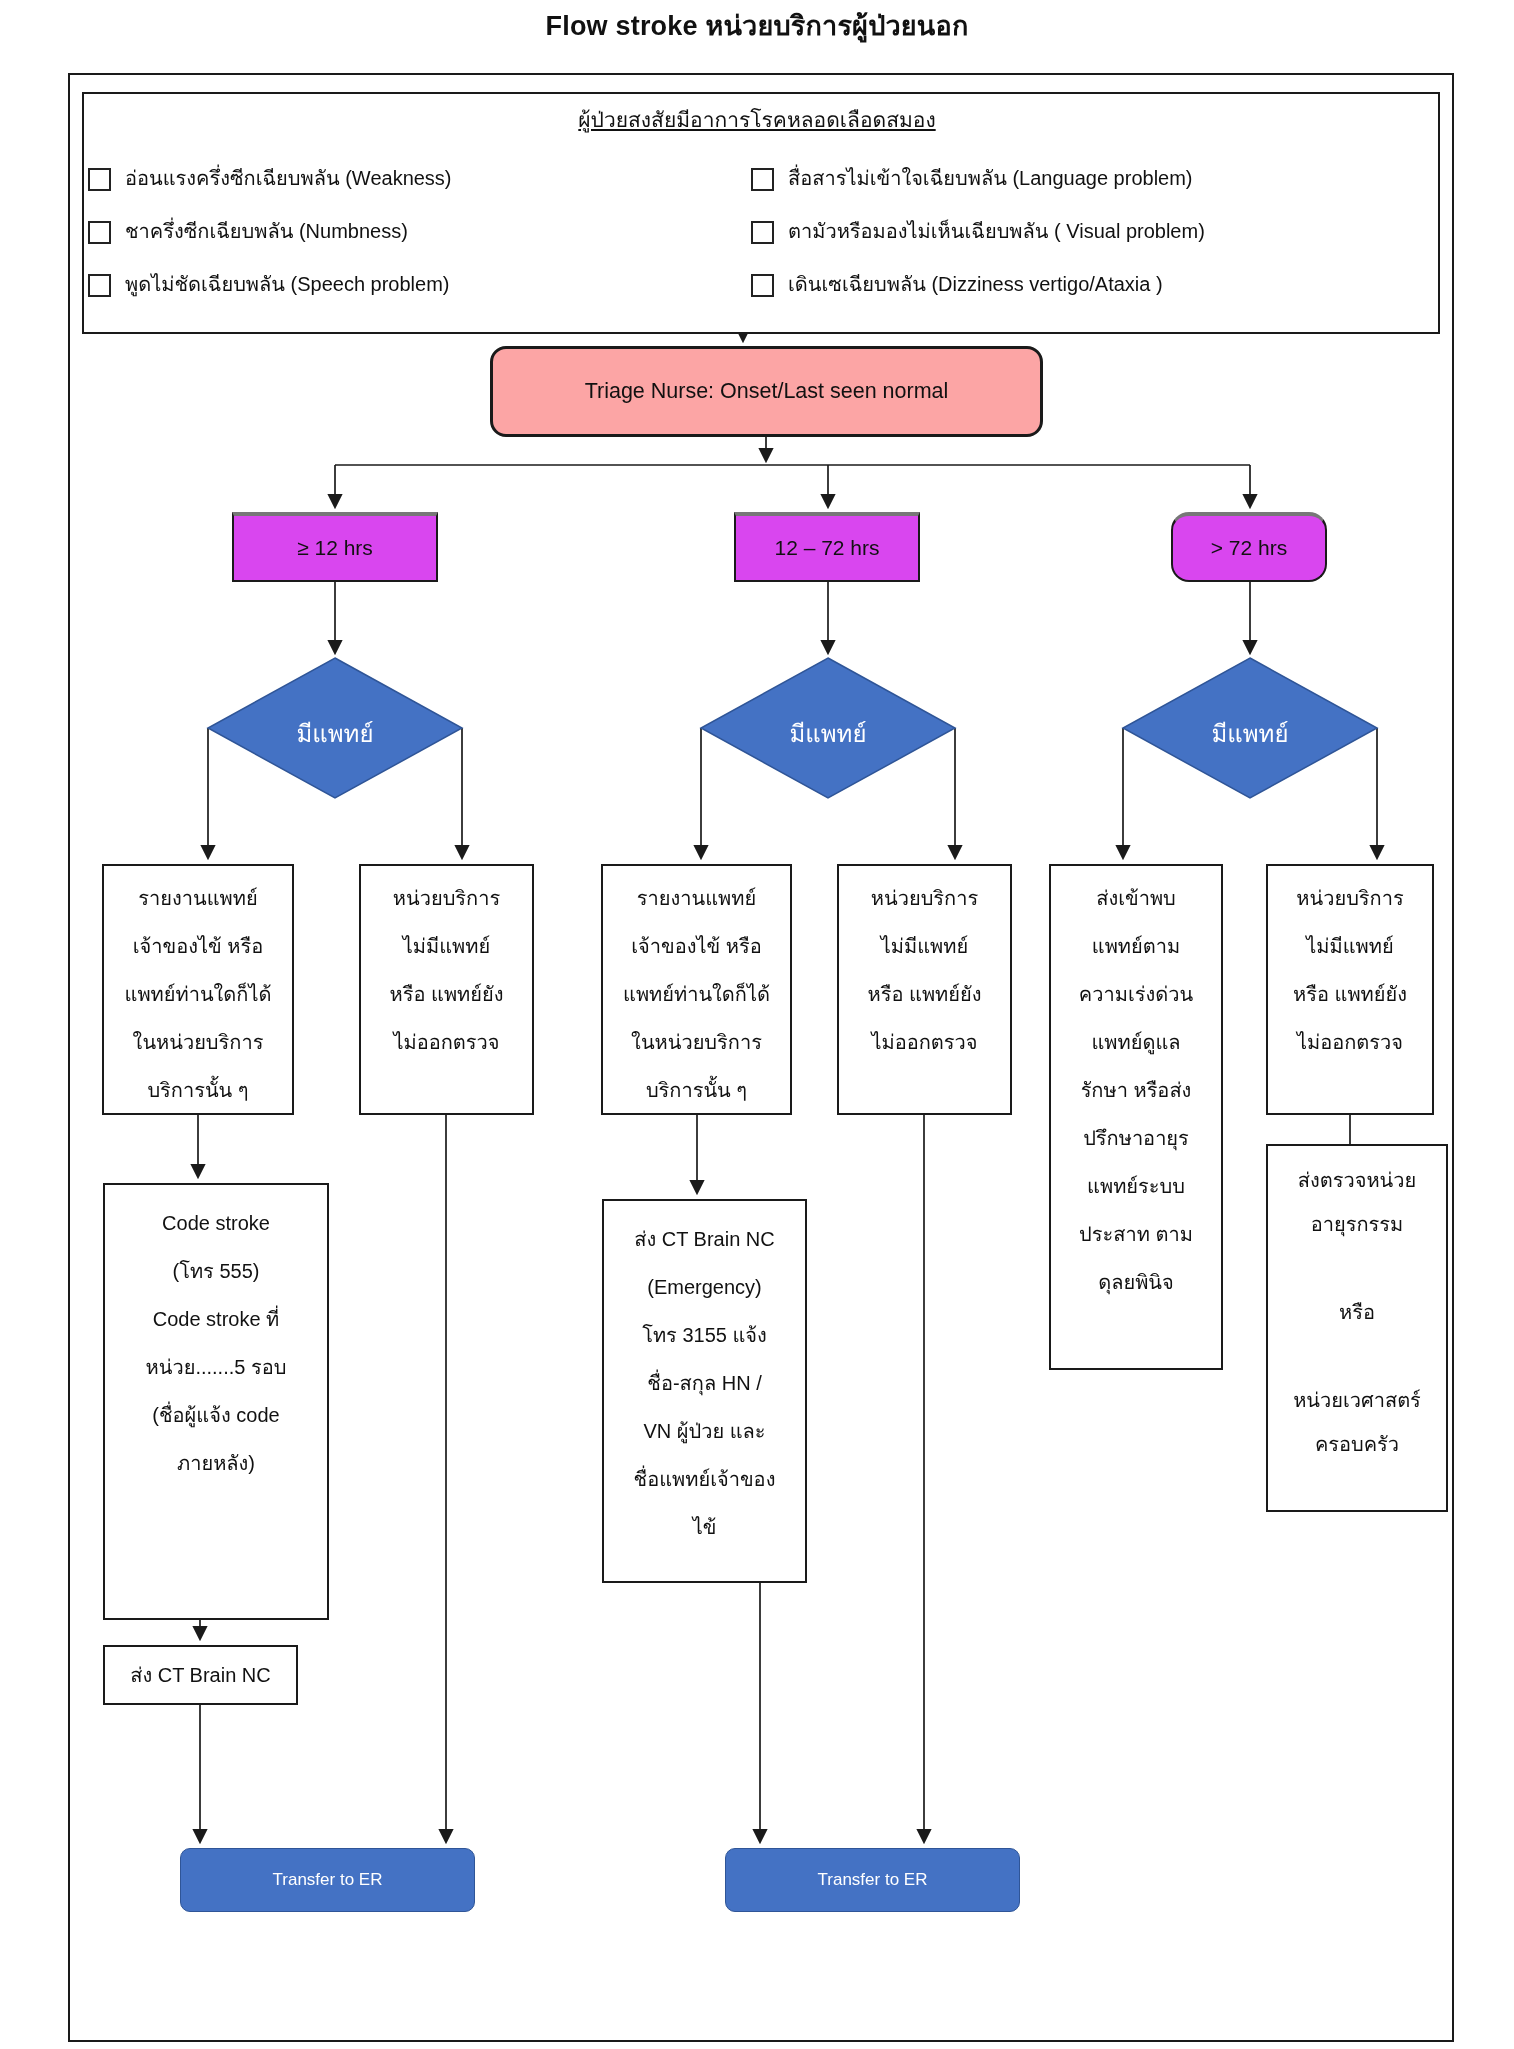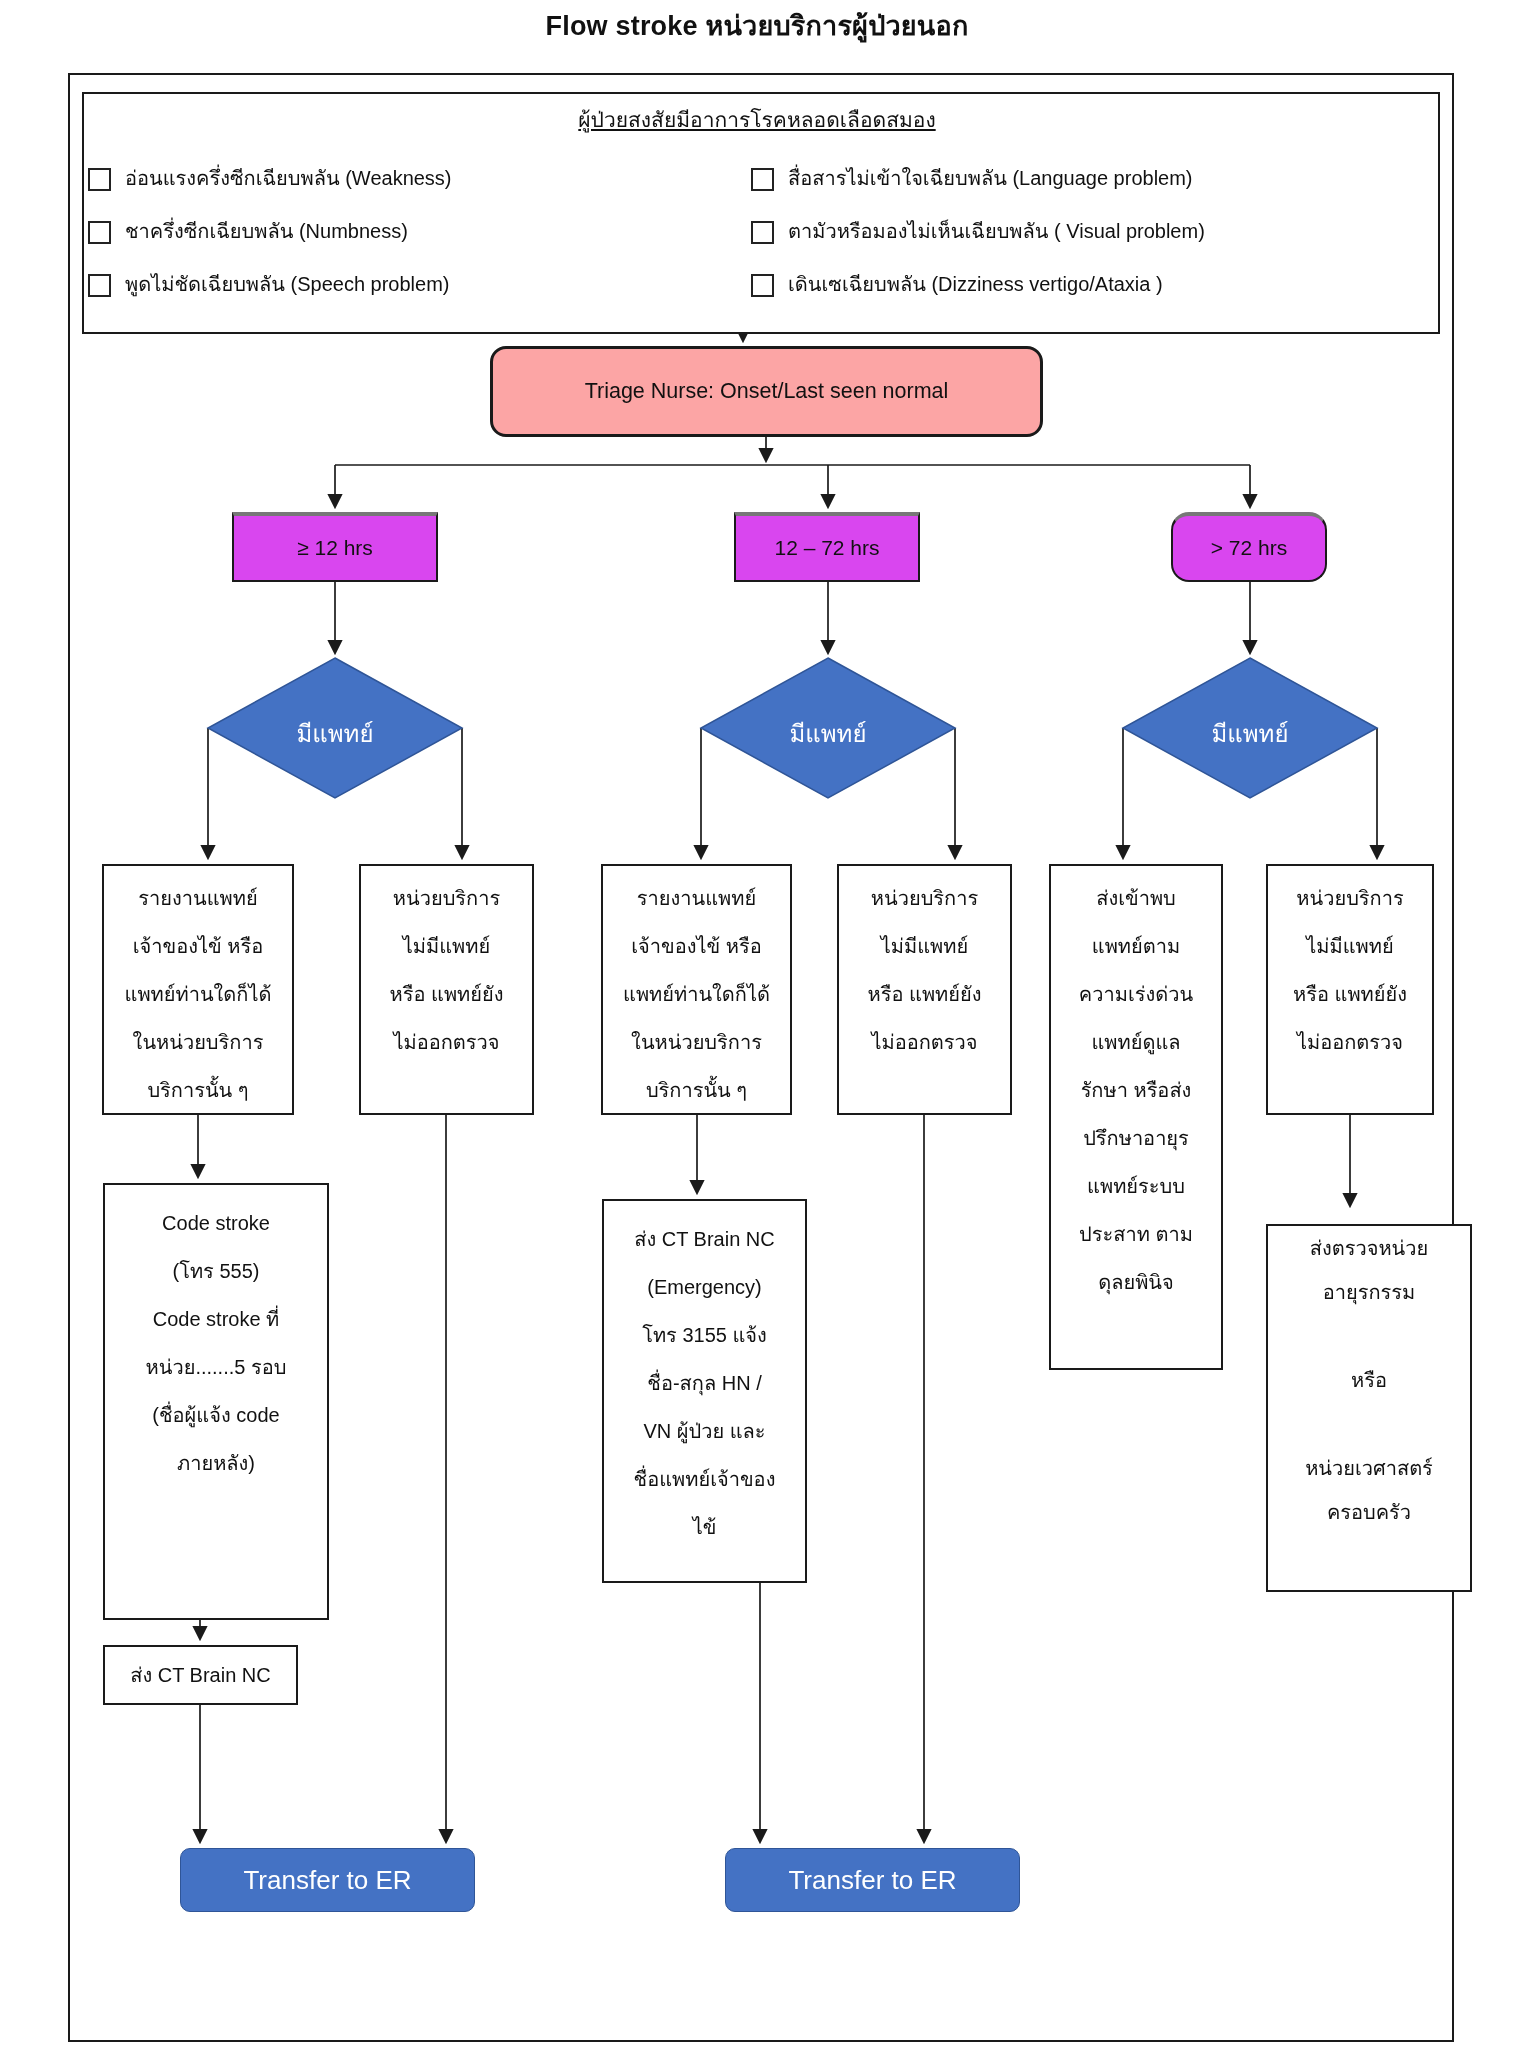--- a/index.html
+++ b/index.html
@@ -13,21 +13,21 @@
   .chk-row{display:flex;align-items:flex-start;gap:14px;font-size:20px;line-height:26px;}
   .chk{width:19px;height:19px;border:2px solid #222;background:#fff;flex:0 0 auto;margin-top:3px;}
   .node{border:2px solid #1a1a1a;background:#fff;text-align:center;font-size:20px;
         line-height:48px;padding-top:8px;white-space:pre-line;box-sizing:border-box;}
   .time-box{border:2px solid #1a1a1a;border-top:4px solid #777;background:#d946ef;display:flex;
         align-items:center;justify-content:center;font-size:21px;box-sizing:border-box;}
   #triage-node{left:490px;top:346px;width:553px;height:91px;border:3px solid #1a1a1a;border-radius:16px;
         display:flex;align-items:center;justify-content:center;font-size:21.5px;background:#fca5a5;box-sizing:border-box;}
   .diamond-label{width:160px;text-align:center;color:#fff;font-size:24px;}
   .transfer{border-radius:10px;display:flex;align-items:center;justify-content:center;
-        color:#fff;font-size:26px;border:1.5px solid #2F5597;box-sizing:border-box;}
+        color:#fff;font-size:17px;border:1.5px solid #2F5597;box-sizing:border-box;}
   svg{position:absolute;left:0;top:0;pointer-events:none;}
 </style>
 </head>
 <body>
 
 <div id="stage">
 
   <div class="abs" id="page-title">Flow stroke หน่วยบริการผู้ป่วยนอก</div>
 
   <div class="abs" id="outer-border"></div>
@@ -150,21 +150,21 @@
 แพทย์ดูแล
 รักษา หรือส่ง
 ปรึกษาอายุร
 แพทย์ระบบ
 ประสาท ตาม
 ดุลยพินิจ</div>
   <div class="abs node" style="left:1266px;top:864px;width:168px;height:251px;">หน่วยบริการ
 ไม่มีแพทย์
 หรือ แพทย์ยัง
 ไม่ออกตรวจ</div>
-  <div class="abs node" style="left:1266px;top:1224px;width:206px;height:368px;line-height:44px;padding-top:0;">ส่งตรวจหน่วย
+  <div class="abs node" style="left:1266px;top:1144px;width:182px;height:368px;line-height:44px;padding-top:12px;">ส่งตรวจหน่วย
 อายุรกรรม
 
 หรือ
 
 หน่วยเวศาสตร์
 ครอบครัว</div>
 
 </div>
 
 </body></html>

